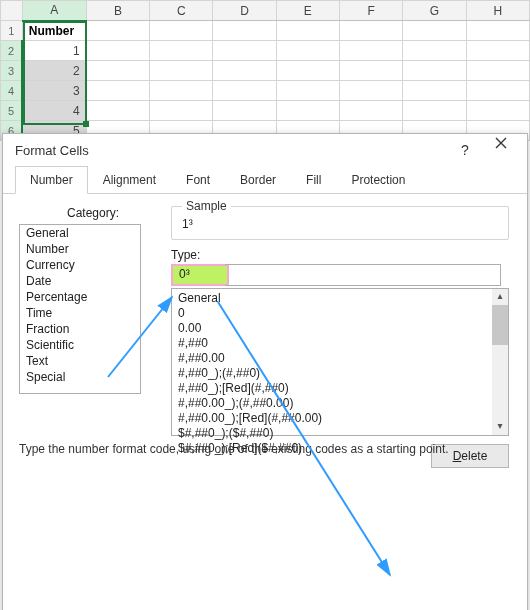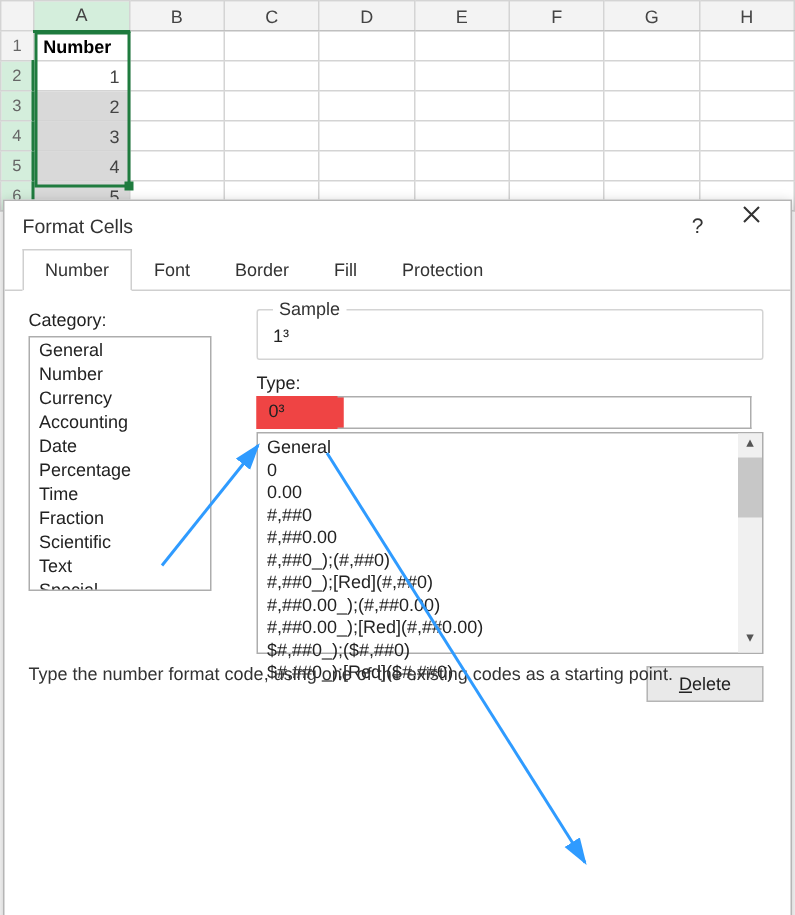--- a/index.html
+++ b/index.html
@@ -120,21 +120,21 @@
     border-bottom: 1px solid #fff;
     background: #fff;
   }
 
   .dlg-body {
     flex: 1;
     padding: 12px 16px 4px 16px;
     position: relative;
   }
 
-  .cat-label { margin-bottom: 4px; }
+  .cat-label { margin-bottom: 4px; margin-left: 48px; }
   .cat-list {
     width: 122px;
     height: 170px;
     border: 1px solid #adadad;
     overflow: hidden;
     background: #fff;
   }
   .cat-item {
     padding: 1px 6px;
     font-size: 12px;
@@ -168,23 +168,23 @@
     margin-bottom: 2px;
     font-size: 12px;
   }
 
   .type-label { margin-bottom: 2px; }
   .type-input {
     width: 58px;
     height: 22px;
     padding: 1px 6px;
     font-size: 12px;
-    border: 2px solid #ef4444;
+    border: 2px solid #f9a8d4;
     outline: none;
-    background: #ef4444;
+    background: #bef264;
     display: inline-block;
   }
   .type-input-rest {
     display: inline-block;
     vertical-align: top;
     height: 22px;
     border-top: 1px solid #adadad;
     border-right: 1px solid #adadad;
     border-bottom: 1px solid #adadad;
     width: calc(100% - 62px);
@@ -370,33 +370,33 @@
     <div class="dlg-help">?</div>
     <div class="dlg-close">
       <svg width="14" height="14" viewBox="0 0 14 14">
           <path d="M2 2 L12 12 M12 2 L2 12" stroke="#333" stroke-width="1.4"></path>
         </svg>
     </div>
   </div>
 
   <div class="tabs">
     <div class="tab active">Number</div>
+    <div class="tab">Alignment</div>
     <div class="tab">Font</div>
     <div class="tab">Border</div>
     <div class="tab">Fill</div>
     <div class="tab">Protection</div>
   </div>
 
   <div class="dlg-body">
     <div class="cat-label">Category:</div>
     <div class="cat-list">
       <div class="cat-item">General</div>
       <div class="cat-item">Number</div>
       <div class="cat-item">Currency</div>
-      <div class="cat-item">Accounting</div>
       <div class="cat-item">Date</div>
       <div class="cat-item">Percentage</div>
       <div class="cat-item">Time</div>
       <div class="cat-item">Fraction</div>
       <div class="cat-item">Scientific</div>
       <div class="cat-item">Text</div>
       <div class="cat-item">Special</div>
 
     </div>
 

